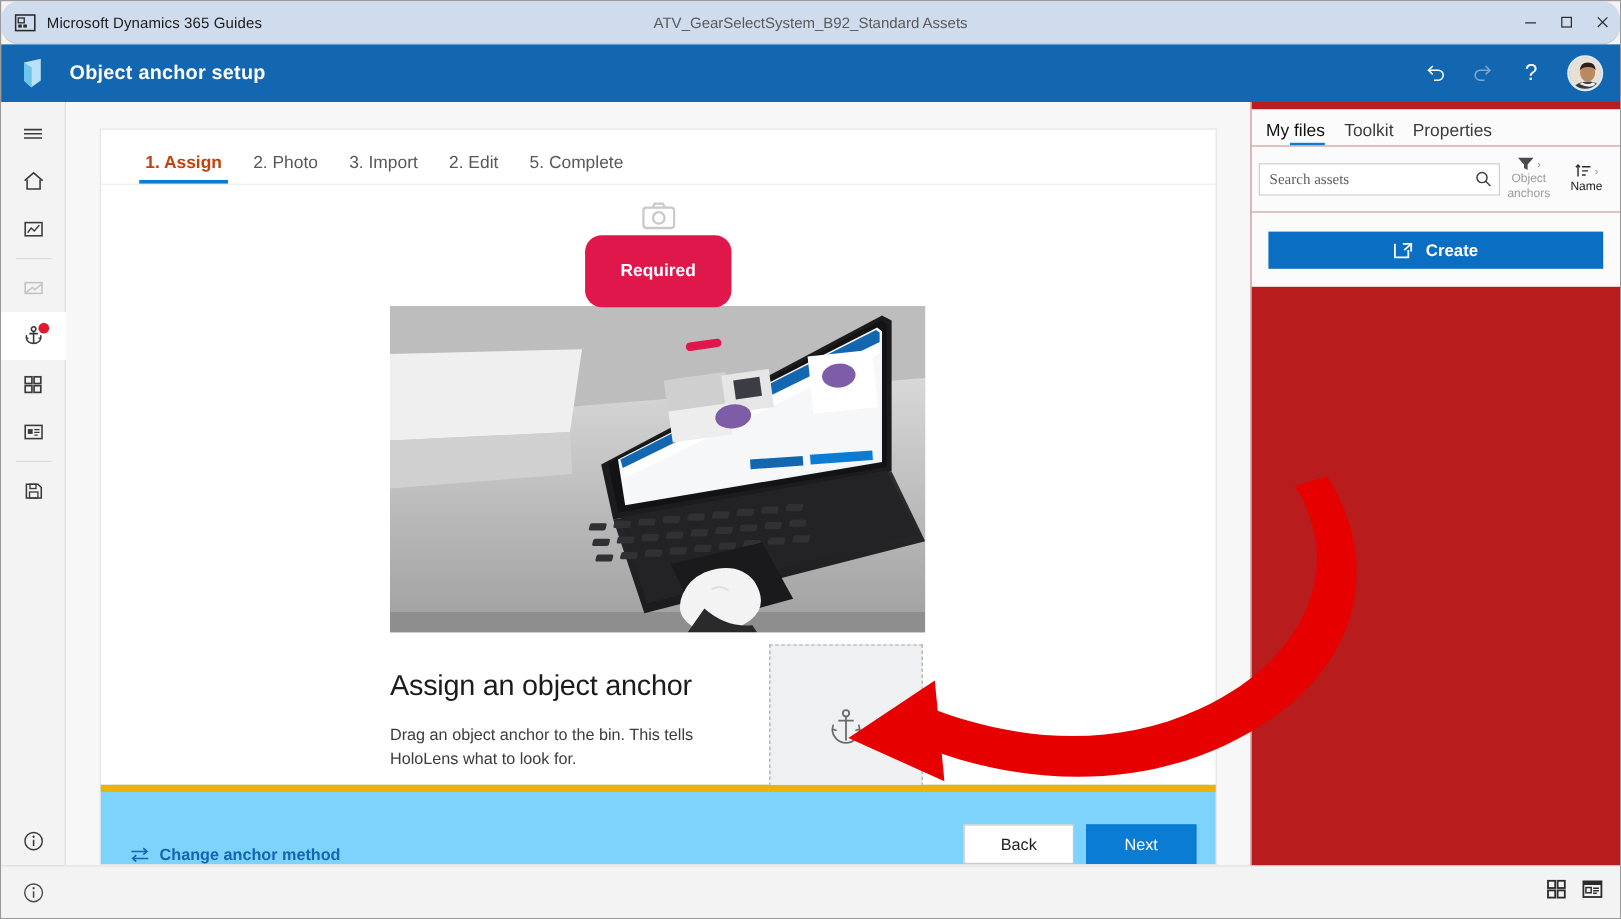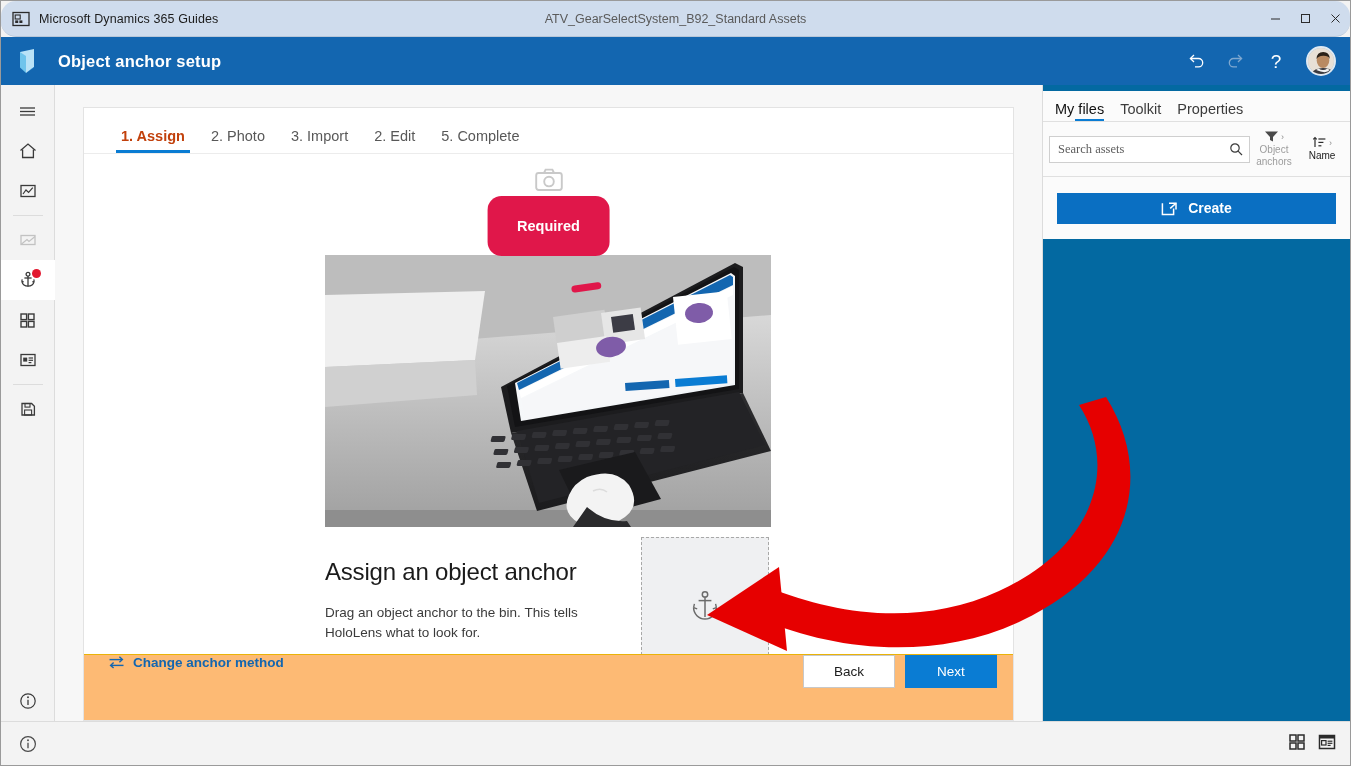--- a/index.html
+++ b/index.html
@@ -156,41 +156,41 @@
     position: absolute; left: 557px; top: 383px;
     width: 128px; height: 138px;
     border: 1.5px dashed #a8a8a8;
     background: #eff0f2;
     display: flex; align-items: center; justify-content: center;
     color: #6b6b6b;
   }
 
   .card-footer {
     height: 66px; flex: 0 0 66px;
-    border-top: 1px solid #eab308;
-    display: flex; align-items: flex-start;
+    border-top: 6px solid #eab308;
+    display: flex; align-items: flex-end;
     padding: 0 16px 0 24px;
-    background: #fdba74;
+    background: #7dd3fc;
   }
   .change-method {
     display: flex; align-items: center; gap: 8px;
     font-size: 13.5px; color: #1366b0; font-weight: 600;
   }
   .footer-btns { margin-left: auto; display: flex; gap: 10px; }
   .btn {
     height: 33px; min-width: 92px; font-size: 13.5px;
     display: flex; align-items: center; justify-content: center;
     border: 1px solid #c8c8c8; background: #fff; color: #1b1b1b;
   }
   .btn.primary { background: #0a7cd3; color: #fff; border-color: #0a7cd3; }
 
   
   .panel {
     width: 308px; flex: 0 0 308px;
-    background: #0369a1;
+    background: #b91c1c;
     border-left: 1px solid #dcdcdc;
     display: flex; flex-direction: column;
     position: relative;
   }
   .panel-tabs {
     height: 30px; flex: 0 0 30px;
     display: flex; align-items: flex-end; gap: 0;
     padding-left: 4px; background: #fbfbfb; margin-top: 6px;
   }
   .ptab { font-size: 14.5px; color: #3b3b3b; padding: 0 8px 4px 8px; position: relative; }

